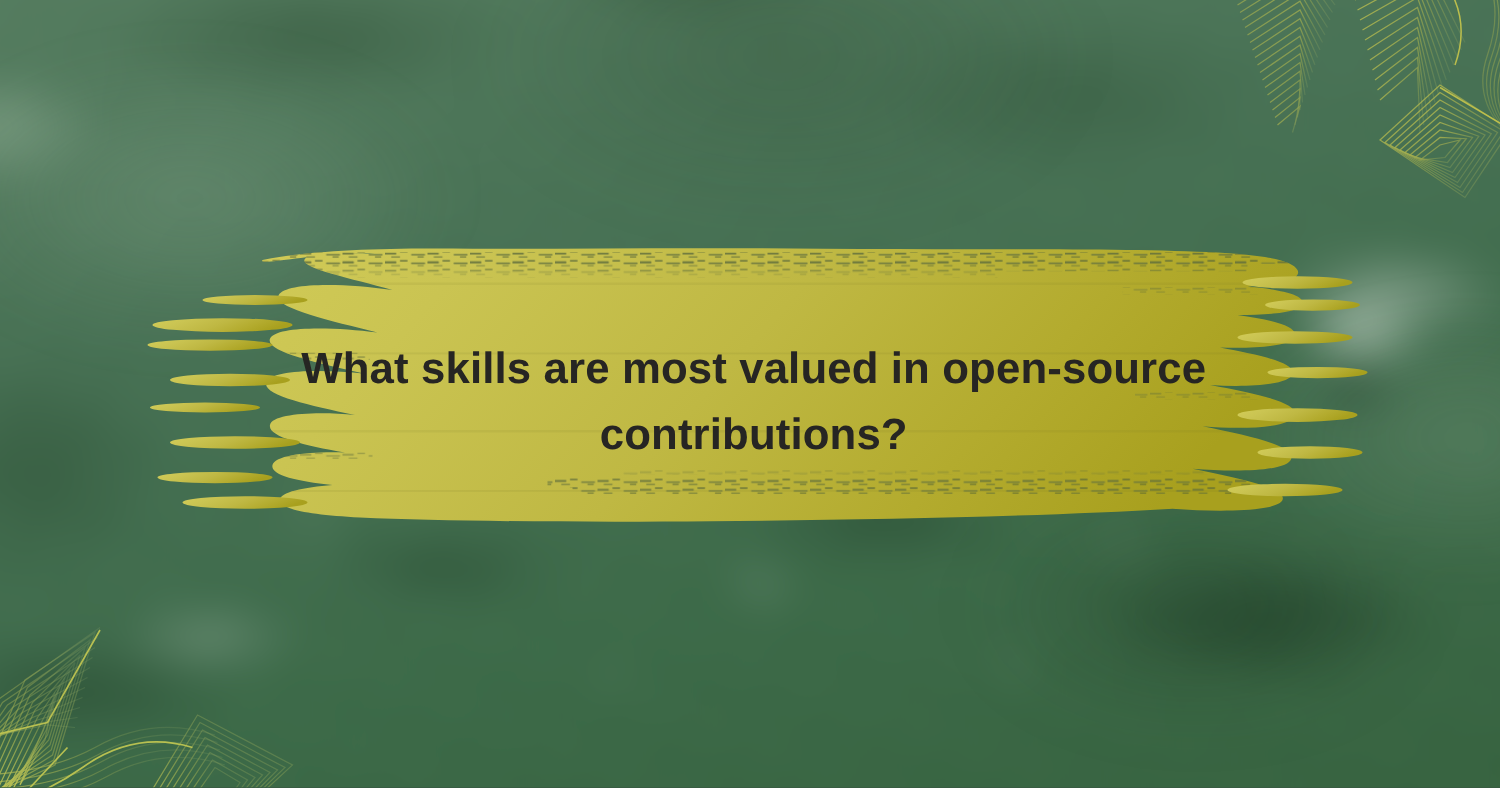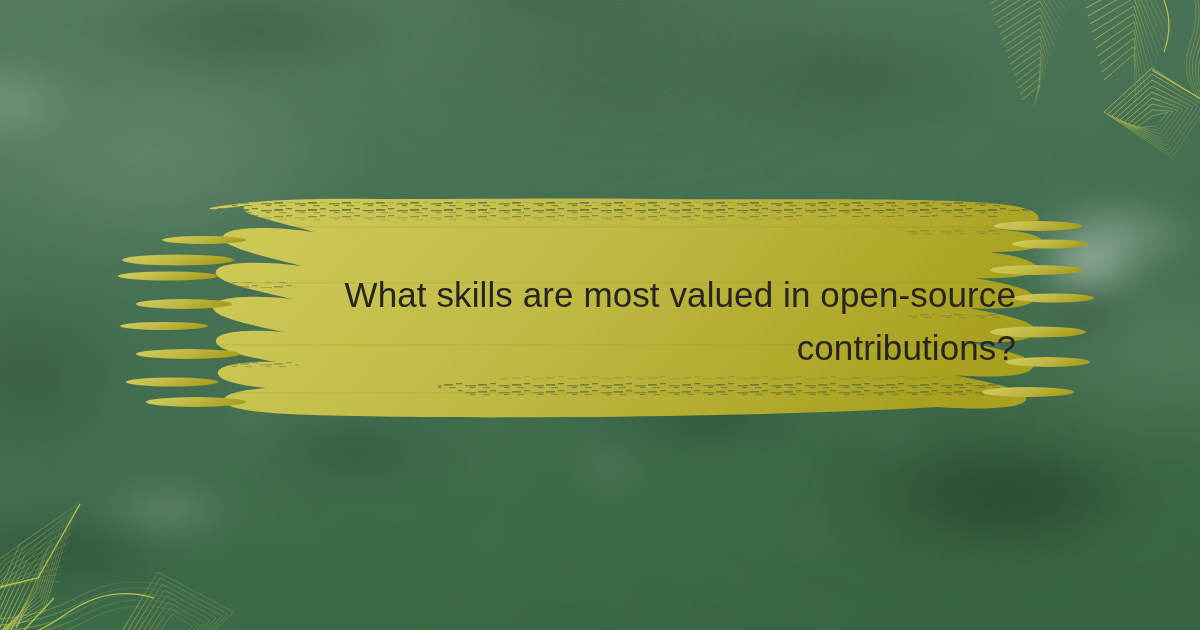--- a/index.html
+++ b/index.html
@@ -91,25 +91,25 @@
     height: 258px;
   }
   .brush-wrap svg { display: block; width: 100%; height: 100%; overflow: visible; }
 
   
   .headline {
     position: absolute;
     left: 190px;
     top: 268px;
     width: 826px;
-    text-align: right;
+    text-align: center;
     color: #262523;
     font-family: "Liberation Sans", sans-serif;
     font-size: 35px;
-    font-weight: 400;
+    font-weight: 700;
     line-height: 53px;
     letter-spacing: .1px;
     white-space: pre-line;
     -webkit-font-smoothing: antialiased;
   }
 </style>
 </head>
 <body>
 
 <div class="canvas">

